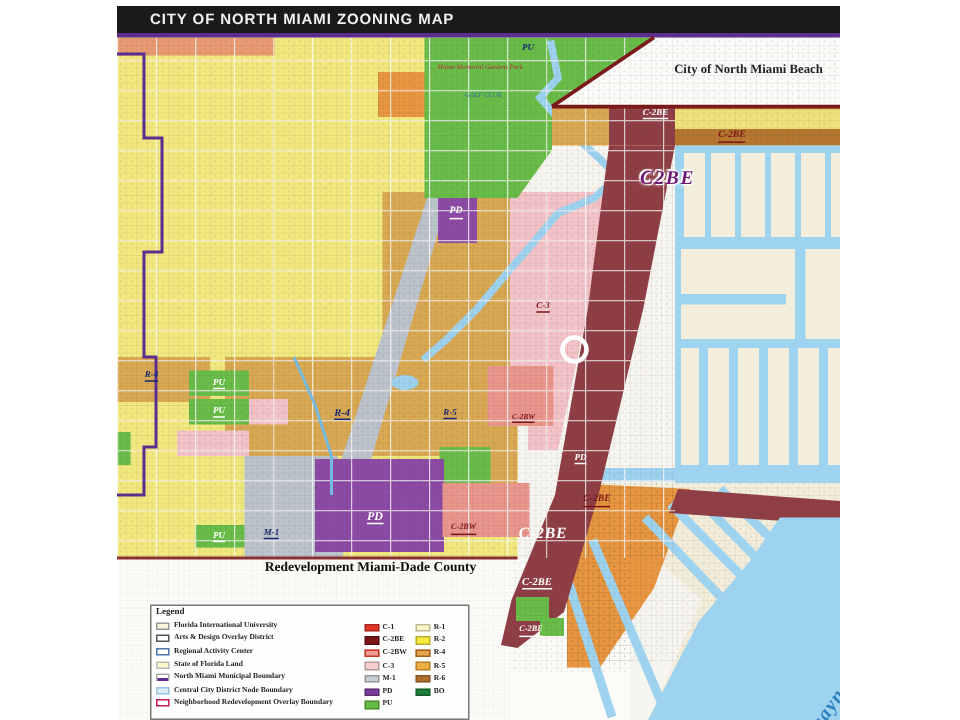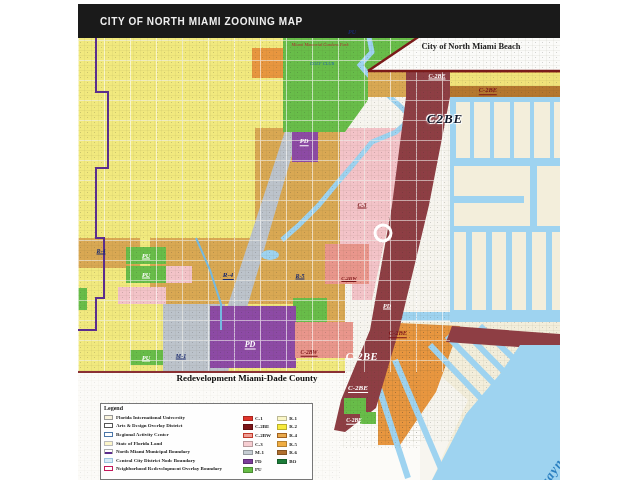--- a/index.html
+++ b/index.html
@@ -1,32 +1,32 @@
 <!DOCTYPE html>
 <html><head>
 <meta charset="utf-8">
 <style>
   html,body{margin:0;padding:0;background:#ffffff;}
   #stage{position:relative;width:640px;height:480px;background:#ffffff;overflow:hidden;
          font-family:"Liberation Serif",serif;}
   
-  #titlebar{position:absolute;left:78px;top:4px;width:482px;height:34px;background:#1a1a1a;
+  #titlebar{position:absolute;left:78px;top:4px;width:482px;height:18px;background:#1a1a1a;
             display:flex;align-items:center;}
   #titlebar .t{color:#f0f0f0;font-family:"Liberation Sans",sans-serif;font-size:10px;
                font-weight:bold;letter-spacing:.6px;padding-left:22px;}
   
   #mapsvg{position:absolute;left:0;top:0;}
   
   .lbl{position:absolute;line-height:1;white-space:nowrap;font-weight:bold;font-style:italic;
        transform:translate(-50%,-50%);}
   .lbl-navy{color:#1a2a6e;}
   .lbl-navy-u{color:#1a2a6e;border-bottom:1px solid #1a2a6e;}
   .lbl-white-u{color:#ffffff;border-bottom:1px solid #ffffff;}
   .lbl-maroon-u{color:#7c1518;border-bottom:1px solid #7c1518;}
-  .lbl-big-maroon{color:#0f172a;letter-spacing:1px;text-shadow:0 0 2px #fff,0 0 3px #fff,1px 1px 0 #fff,-1px -1px 0 #fff;}
+  .lbl-big-maroon{color:#701a75;letter-spacing:1px;text-shadow:0 0 2px #fff,0 0 3px #fff,1px 1px 0 #fff,-1px -1px 0 #fff;}
   .lbl-big-white{color:#ffffff;letter-spacing:.5px;}
   .lbl-city{color:#222222;font-style:normal;}
   .lbl-county{color:#0d0d0d;font-style:normal;}
   .lbl-bay{color:#2a7fc0;letter-spacing:1px;}
   .lbl-red{color:#b03030;font-weight:normal;}
   .lbl-blue{color:#2a6ea0;font-weight:normal;}
   
   .cover{position:absolute;top:0;height:480px;background:#ffffff;z-index:40;}
   #cover-right{left:560px;width:80px;}
   #cover-left{left:0;width:78px;}
@@ -163,21 +163,21 @@
   </svg>
 
   <div id="titlebar">
     <span class="t">CITY OF NORTH MIAMI ZOONING MAP</span>
   </div>
 
   <div id="maplabels">
       <div class="lbl lbl-navy" style="left: 352px; top: 32px; font-size: 6px;">PU</div>
       <div class="lbl lbl-red" style="left: 320px; top: 45px; font-size: 4.5px;">Miami Memorial Gardens Park</div>
       <div class="lbl lbl-blue" style="left: 322px; top: 64px; font-size: 4.5px;">GOLF CLUB</div>
-      <div class="lbl lbl-city" style="left: 471px; top: 46px; font-size: 8.5px;">City of North Miami Beach</div>
+      <div class="lbl lbl-city" style="left: 499px; top: 46px; font-size: 8.5px;">City of North Miami Beach</div>
       <div class="lbl lbl-white-u" style="left: 437px; top: 76px; font-size: 6px;">C-2BE</div>
       <div class="lbl lbl-maroon-u" style="left: 488px; top: 91px; font-size: 6.5px;">C-2BE</div>
       <div class="lbl lbl-big-maroon" style="left: 445px; top: 118px; font-size: 13px;">C2BE</div>
       <div class="lbl lbl-white-u" style="left: 304px; top: 142px; font-size: 6.5px;">PD</div>
       <div class="lbl lbl-maroon-u" style="left: 362px; top: 205px; font-size: 6px;">C-3</div>
       <div class="lbl lbl-navy-u" style="left: 101px; top: 251px; font-size: 6px;">R-4</div>
       <div class="lbl lbl-navy-u" style="left: 228px; top: 276px; font-size: 7px;">R-4</div>
       <div class="lbl lbl-navy-u" style="left: 300px; top: 276px; font-size: 6px;">R-5</div>
       <div class="lbl lbl-white-u" style="left: 146px; top: 256px; font-size: 6px;">PU</div>
       <div class="lbl lbl-white-u" style="left: 146px; top: 275px; font-size: 6px;">PU</div>

